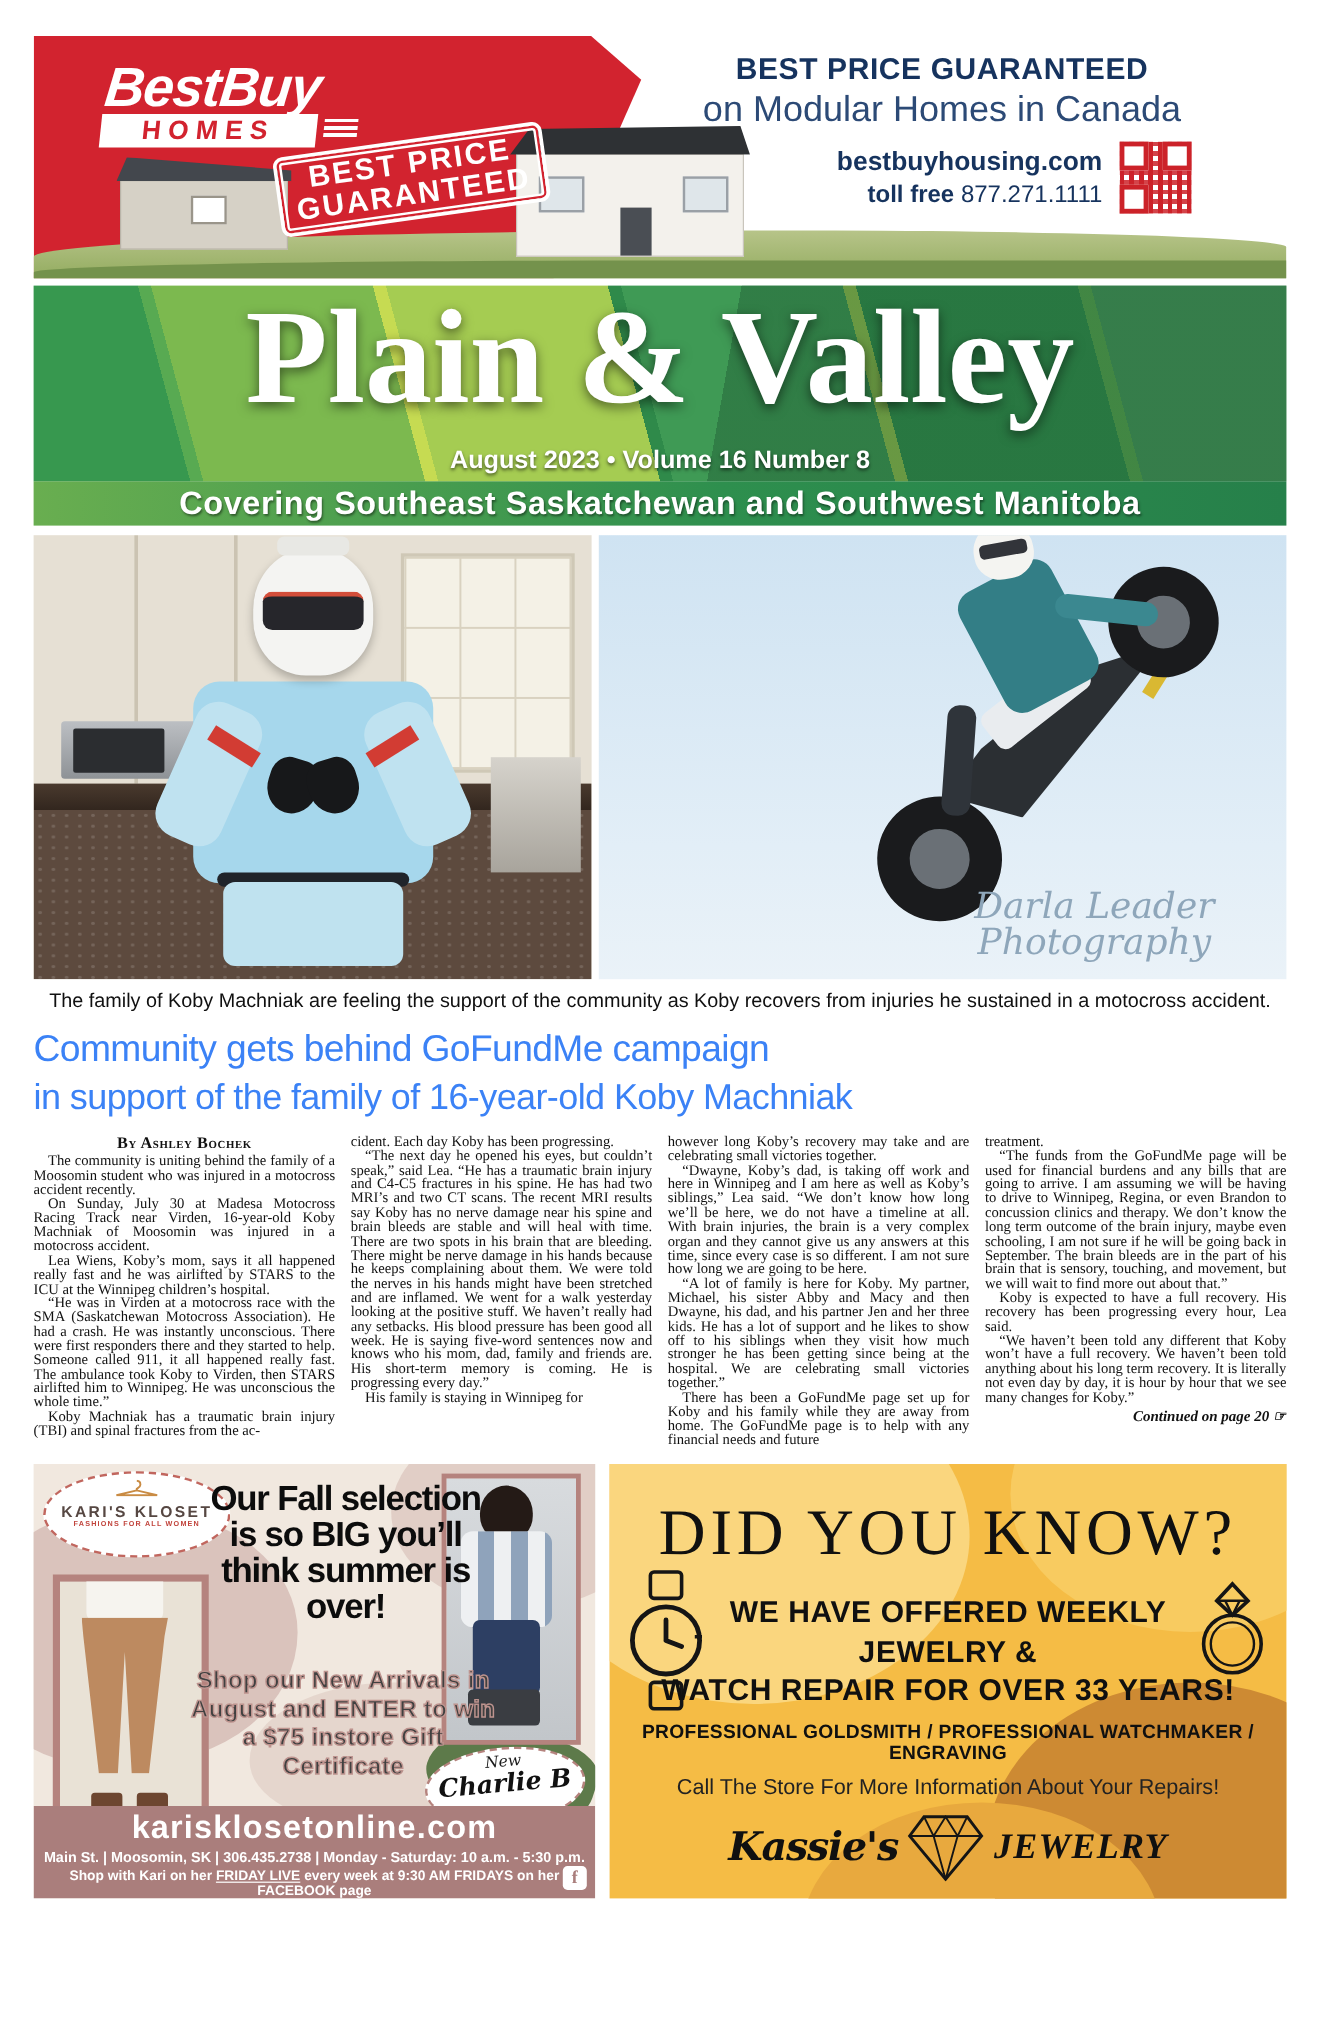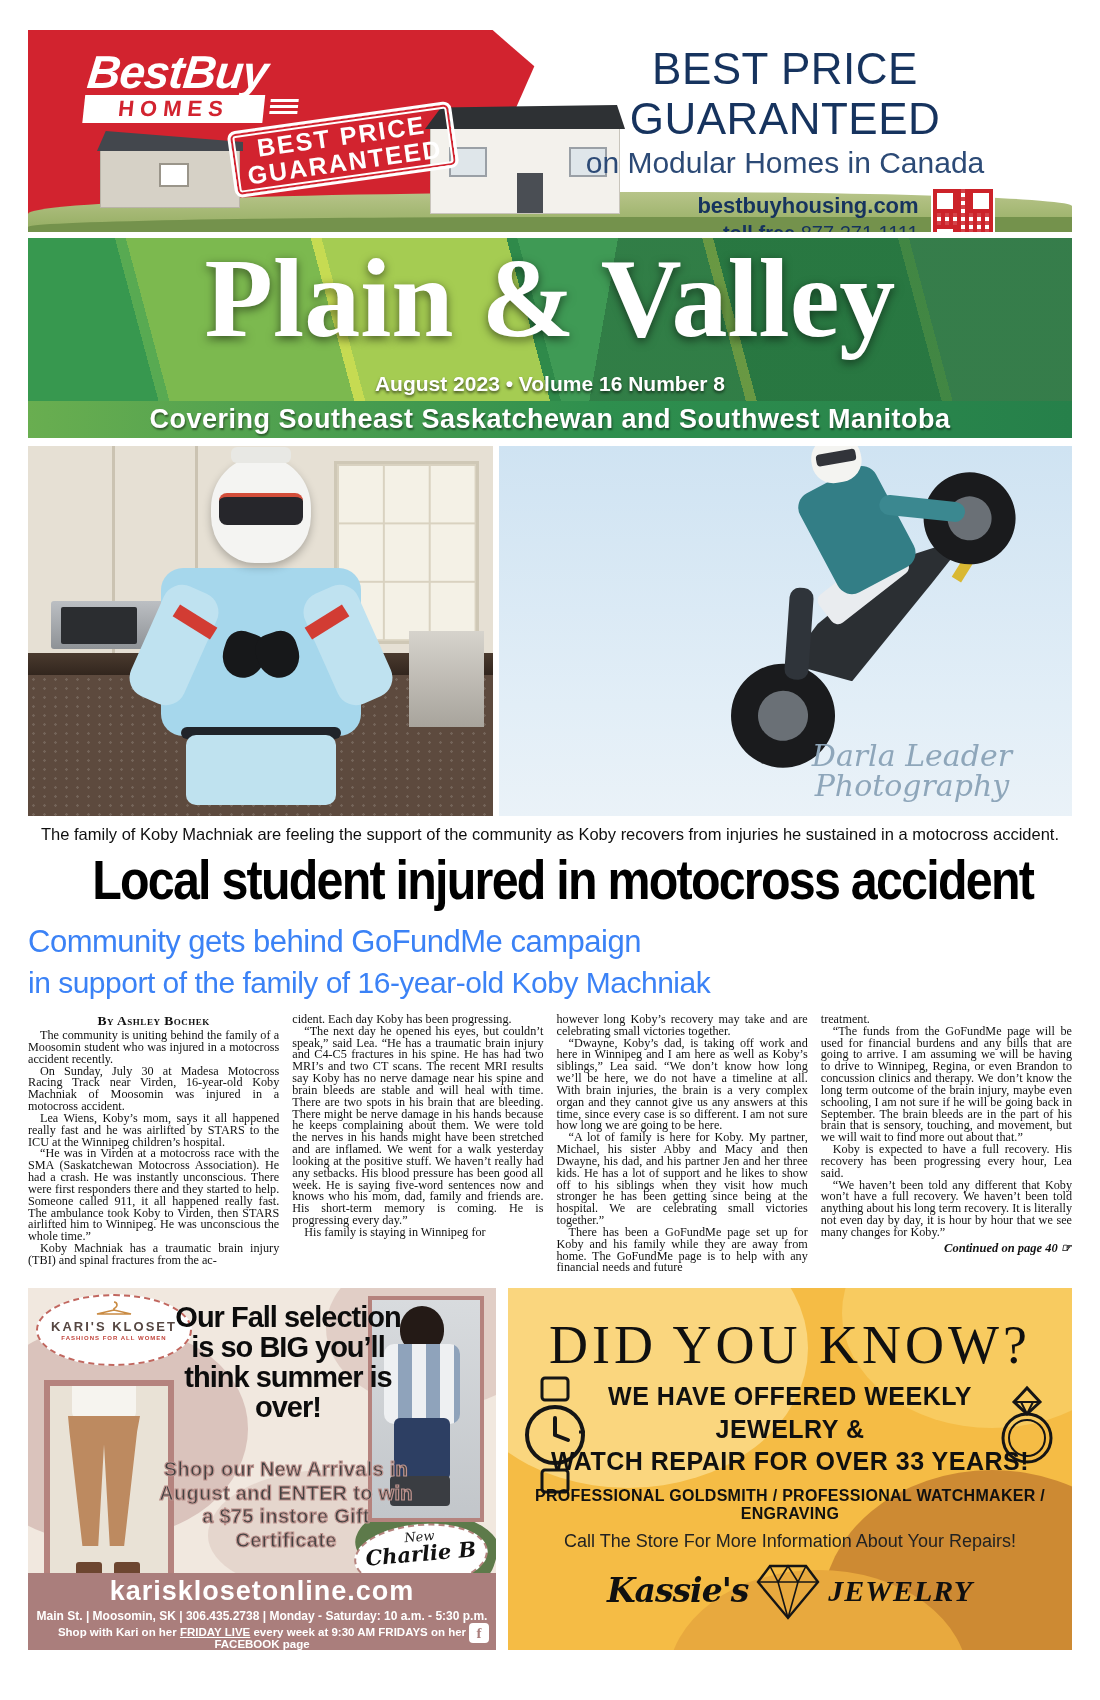--- a/index.html
+++ b/index.html
@@ -19,21 +19,21 @@
   .stamp div{color:#fff;font-family:"Liberation Sans",sans-serif;font-weight:bold;font-size:25px;letter-spacing:2px;line-height:1.05;text-align:center;}
   .houseA{position:absolute;left:72px;bottom:24px;width:138px;height:56px;background:#d6d1c6;border:1px solid #b9b4a8;}
   .houseA::before{content:"";position:absolute;left:-4px;top:-20px;width:146px;height:20px;background:#43474d;clip-path:polygon(0 100%,6% 0,100% 55%,100% 100%);}
   .houseA .win{position:absolute;left:58px;top:12px;width:26px;height:20px;background:#fff;border:2px solid #9a958a;}
   .houseB{position:absolute;left:402px;bottom:18px;width:188px;height:84px;background:#f3f1ec;border:1px solid #c9c5bc;}
   .houseB::before{content:"";position:absolute;left:-6px;top:-24px;width:200px;height:24px;background:#2e3134;clip-path:polygon(0 100%,8% 10%,96% 0,100% 100%);}
   .houseB .door{position:absolute;left:86px;bottom:0;width:26px;height:40px;background:#4a4e54;}
   .houseB .win{position:absolute;left:18px;top:18px;width:34px;height:26px;background:#dfe6ea;border:2px solid #9aa0a6;}
   .houseB .win2{left:138px;}
   .banner-right{position:absolute;left:470px;top:14px;width:574px;text-align:center;font-family:"Liberation Sans",sans-serif;}
-  .br-head{color:#16335e;font-weight:normal;font-size:44px;letter-spacing:.5px;}
+  .br-head{color:#16335e;font-weight:bold;font-size:25px;letter-spacing:.5px;}
   .br-sub{color:#2c4a76;font-size:30px;margin-top:2px;}
   .br-row{display:flex;justify-content:center;align-items:center;gap:14px;margin-top:9px;margin-left:120px;}
   .br-contact{text-align:right;color:#16335e;}
   .br-web{font-weight:bold;font-size:22px;}
   .br-toll{font-size:20px;margin-top:3px;}
   .br-toll b{font-weight:bold;}
   .qr{position:relative;width:60px;height:60px;background:
      repeating-linear-gradient(0deg,rgba(204,34,41,.85) 0 4px,transparent 4px 8px),
      repeating-linear-gradient(90deg,#cc2229 0 4px,#fff 4px 8px);outline:2px solid #fff;}
   .qr i{position:absolute;width:16px;height:16px;border:4px solid #cc2229;background:#fff;}
@@ -140,21 +140,21 @@
 
   .ad-kassie{position:relative;flex:1;background:#f5bc45;overflow:hidden;text-align:center;font-family:"Liberation Sans",sans-serif;color:#101010;}
   .qb{position:absolute;border-radius:50%;}
   .qb1{left:-60px;top:-80px;width:360px;height:280px;background:#fad67e;}
   .qb2{right:-70px;top:-90px;width:300px;height:230px;background:#f8cb60;}
   .qb3{right:-90px;bottom:-100px;width:340px;height:280px;background:#cd8a33;}
   .qb4{left:160px;bottom:-140px;width:300px;height:220px;background:#e8a93e;}
   .kassie-inner{position:relative;z-index:2;}
   .dyk{margin-top:26px;font-family:"Liberation Serif",serif;font-size:54px;letter-spacing:4px;}
   .k-line{font-weight:bold;font-size:25px;letter-spacing:.5px;line-height:1.3;}
-  .k-lines{margin-top:4px;padding:0 42px;}
+  .k-lines{margin-top:20px;padding:0 42px;}
   .watch-icon{position:absolute;left:16px;top:86px;z-index:2;}
   .ring-icon{position:absolute;right:16px;top:96px;z-index:2;}
   .k-prof{margin-top:9px;font-weight:bold;font-size:16px;letter-spacing:.3px;}
   .k-call{margin-top:8px;font-size:18px;color:#222;}
   .k-logo-row{margin-top:10px;display:flex;align-items:center;justify-content:center;gap:8px;}
   .k-script{font-family:"DejaVu Serif",serif;font-style:italic;font-weight:bold;font-size:33px;letter-spacing:-1px;}
   .k-word{font-family:"Liberation Serif",serif;font-style:italic;font-weight:bold;font-size:30px;letter-spacing:1px;}
 </style>
 </head>
 <body>
@@ -245,21 +245,20 @@
         </div>
         <div class="credit">
           <div>Darla Leader</div>
           <div>Photography</div>
         </div>
       </div>
     </div>
 
     <div class="caption">The family of Koby Machniak are feeling the support of the community as Koby recovers from injuries he sustained in a motocross accident.</div>
 
-    <div class="headline"><span>Local student injured in motocross accident</span></div>
     <div class="deck1">Community gets behind GoFundMe campaign</div>
     <div class="deck2">in support of the family of 16-year-old Koby Machniak</div>
 
     <div class="body-cols">
       <div class="col">
         <div class="byline">By Ashley Bochek</div>
         <p>The community is uniting behind the family of a Moosomin student who was injured in a motocross accident recently.</p>
         <p>On Sunday, July 30 at Madesa Motocross Racing Track near Virden, 16-year-old Koby Machniak of Moosomin was injured in a motocross accident.</p>
         <p>Lea Wiens, Koby’s mom, says it all happened really fast and he was airlifted by STARS to the ICU at the Winnipeg children’s hospital.</p>
         <p>“He was in Virden at a motocross race with the SMA (Saskatchewan Motocross Association). He had a crash. He was instantly unconscious. There were first responders there and they started to help. Someone called 911, it all happened really fast. The ambulance took Koby to Virden, then STARS airlifted him to Winnipeg. He was unconscious the whole time.”</p>
@@ -274,21 +273,21 @@
         <p class="noindent">however long Koby’s recovery may take and are celebrating small victories together.</p>
         <p>“Dwayne, Koby’s dad, is taking off work and here in Winnipeg and I am here as well as Koby’s siblings,” Lea said. “We don’t know how long we’ll be here, we do not have a timeline at all. With brain injuries, the brain is a very complex organ and they cannot give us any answers at this time, since every case is so different. I am not sure how long we are going to be here.</p>
         <p>“A lot of family is here for Koby. My partner, Michael, his sister Abby and Macy and then Dwayne, his dad, and his partner Jen and her three kids. He has a lot of support and he likes to show off to his siblings when they visit how much stronger he has been getting since being at the hospital. We are celebrating small victories together.”</p>
         <p>There has been a GoFundMe page set up for Koby and his family while they are away from home. The GoFundMe page is to help with any financial needs and future</p>
       </div>
       <div class="col">
         <p class="noindent">treatment.</p>
         <p>“The funds from the GoFundMe page will be used for financial burdens and any bills that are going to arrive. I am assuming we will be having to drive to Winnipeg, Regina, or even Brandon to concussion clinics and therapy. We don’t know the long term outcome of the brain injury, maybe even schooling, I am not sure if he will be going back in September. The brain bleeds are in the part of his brain that is sensory, touching, and movement, but we will wait to find more out about that.”</p>
         <p>Koby is expected to have a full recovery. His recovery has been progressing every hour, Lea said.</p>
         <p>“We haven’t been told any different that Koby won’t have a full recovery. We haven’t been told anything about his long term recovery. It is literally not even day by day, it is hour by hour that we see many changes for Koby.”</p>
-        <div class="continued">Continued on page 40 ☞</div>
+        <div class="continued">Continued on page 20 ☞</div>
       </div>
     </div>
 
     <div class="ads">
 
       <div class="ad-kari">
         <div class="kb kb1"></div>
         <div class="kb kb2"></div>
         <div class="kb kb3"></div>
         <div class="kari-oval">

